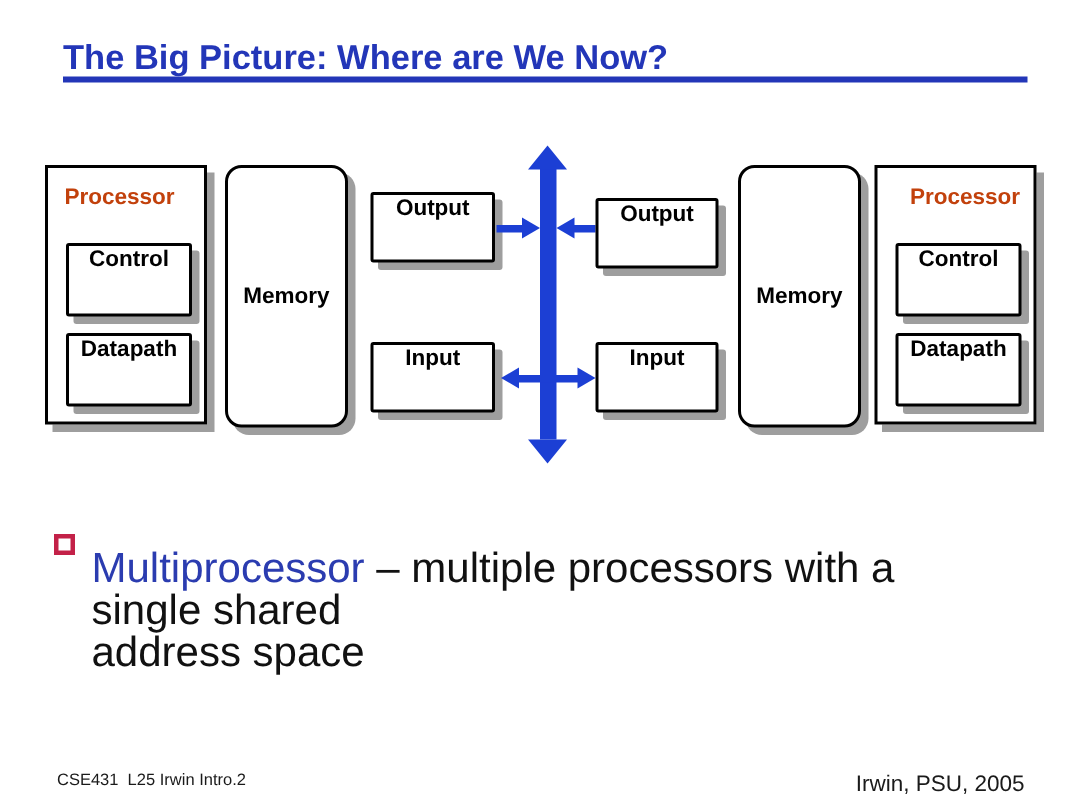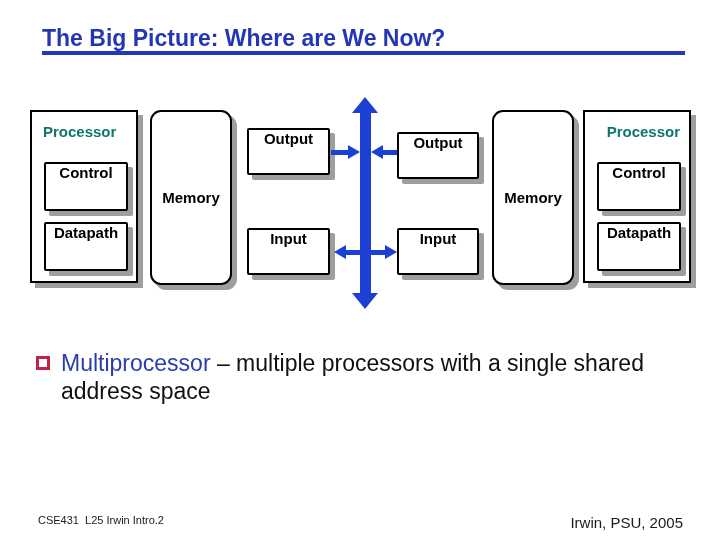--- a/index.html
+++ b/index.html
@@ -26,33 +26,33 @@
     background:var(--title-blue);
   }
   
   .box{
     position:absolute;background:#fff;border:2px solid #000;
     box-shadow:5px 5px 0 var(--shadow-gray);box-sizing:border-box;
     font-weight:bold;font-size:15px;color:#000;
   }
   .rounded{border-radius:2px;display:flex;align-items:flex-start;justify-content:center;}
   .center-label{display:flex;align-items:center;justify-content:center;text-align:center;border-radius:11px;}
-  .proc-label{position:absolute;top:11px;font-weight:bold;font-size:15px;color:#0f766e;}
+  .proc-label{position:absolute;top:11px;font-weight:bold;font-size:15px;color:#c2410c;}
   
   .bar{position:absolute;background:var(--arrow-blue);}
   .tri{position:absolute;width:0;height:0;}
   
   .bullets{position:absolute;left:36px;top:349px;width:630px;}
   .bullet{display:flex;margin-bottom:13px;}
   .bullet-marker{
     flex:0 0 auto;width:8px;height:8px;border:3px solid var(--bullet-red);
     background:#fff;margin:7px 11px 0 0;
   }
   .bullet-text{
-    font-size:23px;line-height:28px;color:var(--ink);white-space:pre-line;
+    font-size:28px;line-height:28px;color:var(--ink);white-space:pre-line;margin-top:16px;
   }
   .bullet-term{color:var(--keyword-blue);}
   
   .footer-left{
     position:absolute;left:38px;top:514px;font-size:11px;color:#1a1a1a;white-space:pre;
   }
   .footer-right{
     position:absolute;right:37px;top:514px;font-size:15px;color:#1a1a1a;white-space:pre;
   }
 </style>

